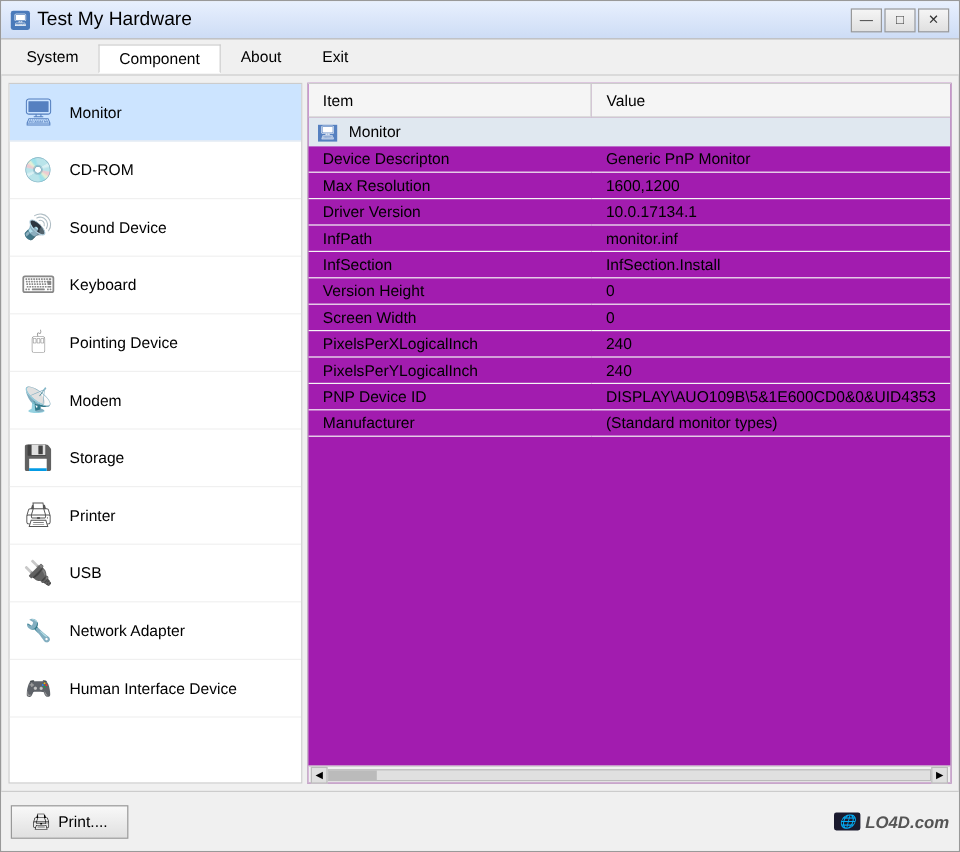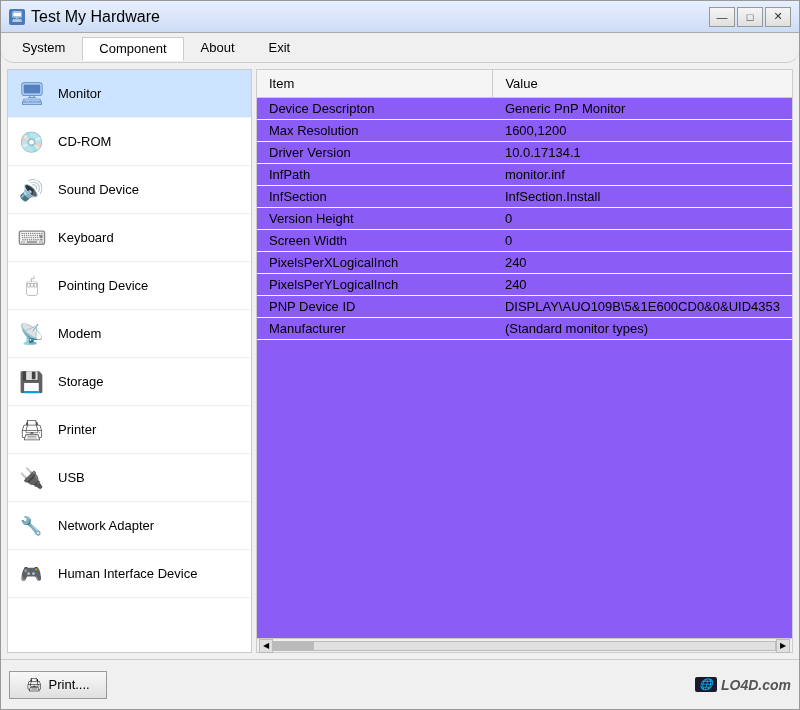--- a/index.html
+++ b/index.html
@@ -63,21 +63,20 @@
     }
 
     .menu-bar {
       background: #f0f0f0;
       height: 30px;
       display: flex;
       align-items: center;
       padding: 0 4px;
       border-bottom: 1px solid #ccc;
       flex-shrink: 0;
-      border-radius: 13px;
     }
 
     .menu-tab {
       padding: 4px 16px;
       cursor: pointer;
       border: 1px solid transparent;
       font-size: 13px;
       height: 24px;
       display: flex;
       align-items: center;
@@ -129,21 +128,21 @@
       font-size: 20px;
     }
 
     .sidebar-label {
       font-size: 13px;
       color: #000;
     }
 
     .main-panel {
       flex: 1;
-      background: #8b5cf6;
+      background: #a21caf;
       border: 1px solid #ccc;
       display: flex;
       flex-direction: column;
     }
 
     .detail-table {
       flex: 1;
       overflow-y: auto;
       overflow-x: auto;
     }
@@ -347,20 +346,26 @@
       <div class="detail-table">
         <table>
           <thead>
             <tr class="table-header">
               <th class="col-item">Item</th>
               <th class="col-value">Value</th>
             </tr>
           </thead>
           <tbody id="detail-tbody">
 
+          <tr>
+                <td colspan="2" style="padding:4px 8px; background:#e0e8f0; font-size:13px; font-weight:500;">
+  <span style="display:inline-block;width:16px;height:14px;background:#5580c0;margin-right:6px;vertical-align:middle;font-size:11px;text-align:center;color:white;">🖥</span>
+  <span>Monitor</span>
+</td>
+              </tr>
               <tr class="data-row">
     <td class="col-item">Device Descripton</td>
     <td class="col-value">Generic PnP Monitor</td>
   </tr>
               <tr class="data-row">
     <td class="col-item">Max Resolution</td>
     <td class="col-value">1600,1200</td>
   </tr>
               <tr class="data-row">
     <td class="col-item">Driver Version</td>

